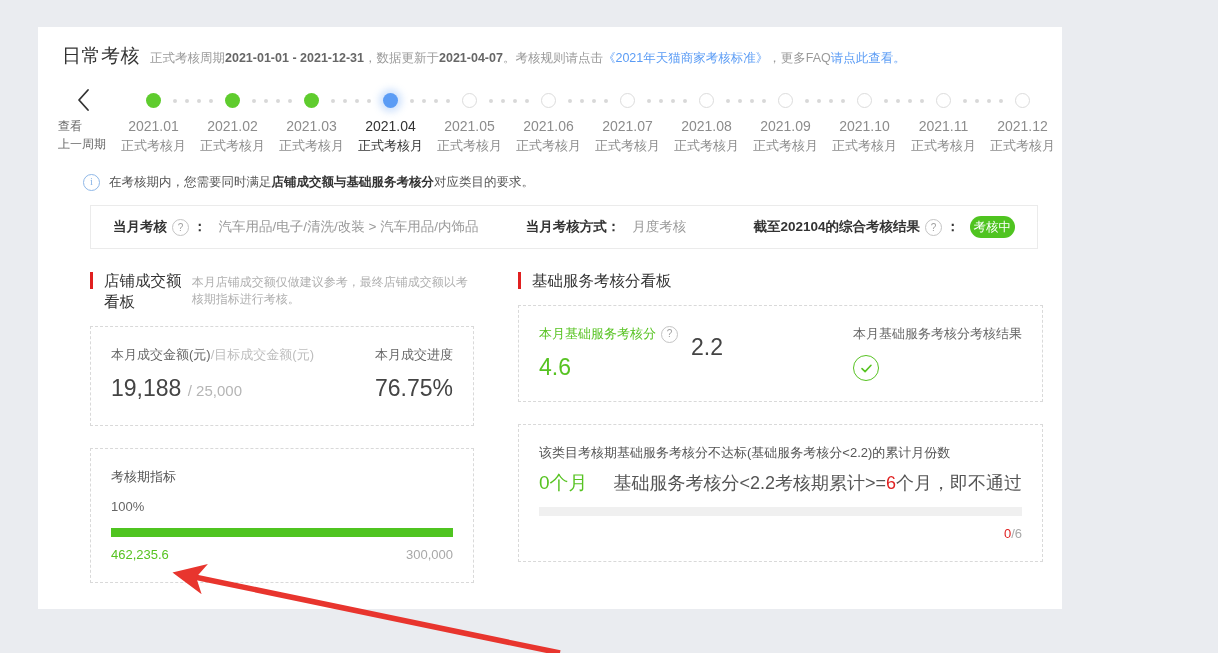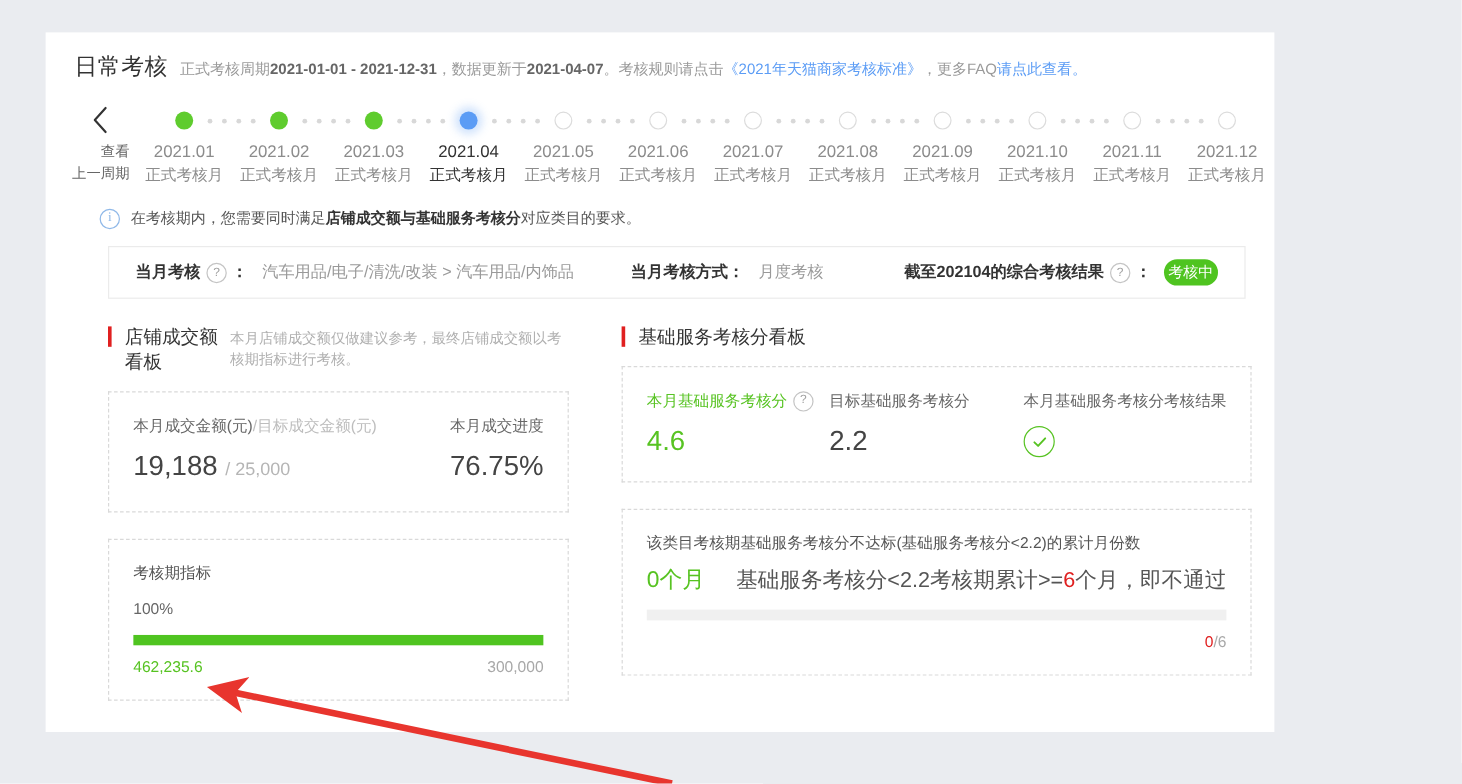--- a/index.html
+++ b/index.html
@@ -48,21 +48,21 @@
   .link { color: #5b9cf5; cursor: pointer; }
 
   
   .timeline-wrap {
     display: flex;
     align-items: flex-start;
     padding: 6px 0 10px 20px;
   }
   .prev-btn {
     width: 50px;
-    text-align: right;
+    text-align: left;
     cursor: pointer;
     flex: 0 0 auto;
     margin-right: 6px;
   }
   .prev-chevron {
     background: #fff;
     height: 34px;
     display: flex;
     align-items: center;
     justify-content: center;
@@ -578,21 +578,20 @@
         <div class="card">
           <div class="metrics">
             <div class="metric" style="width:152px">
               <div class="m-label">
                 <span class="green">本月基础服务考核分</span>
                 <span class="qmark">?</span>
               </div>
               <div class="m-value green">4.6</div>
             </div>
             <div class="metric" style="width:162px">
-              <div class="m-label">目标基础服务考核分</div>
               <div class="m-value">2.2</div>
             </div>
             <div class="metric">
               <div class="m-label">本月基础服务考核分考核结果</div>
               <div class="check-circle">
                 <svg width="15" height="15" viewBox="0 0 15 15" aria-hidden="true">
                   <path d="M3 7.6 L6.1 10.6 L12 4.3" fill="none" stroke="#57c322" stroke-width="1.6" stroke-linecap="round" stroke-linejoin="round"></path>
                 </svg>
               </div>
             </div>

